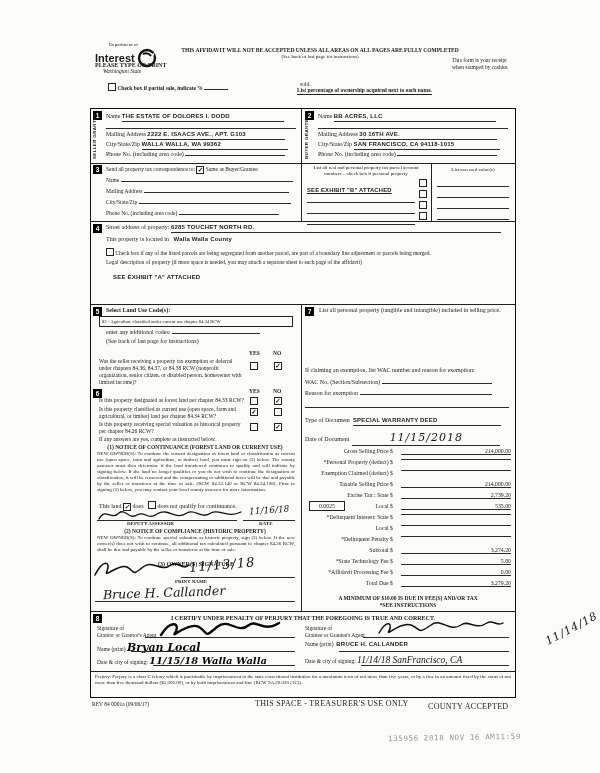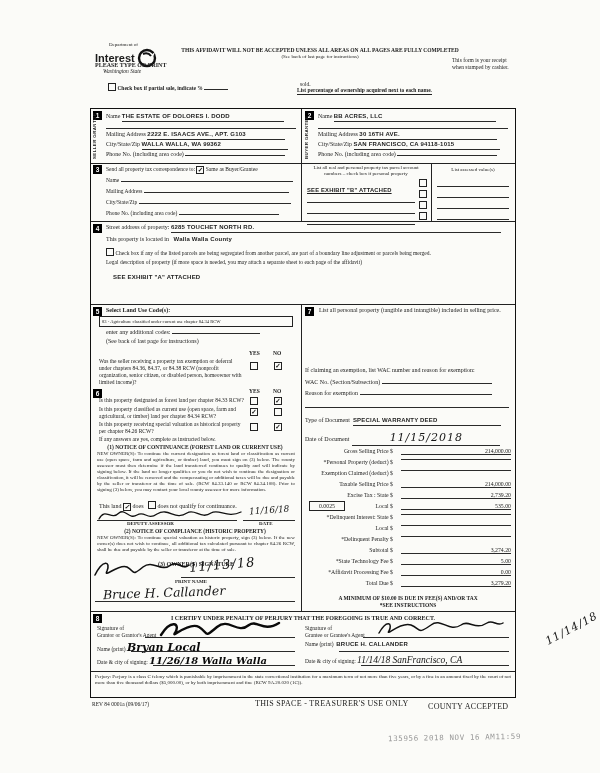--- a/index.html
+++ b/index.html
@@ -340,21 +340,21 @@
     </svg>
   </div>
   <div class="line" style="left:54px;top:528px;width:150px;"></div>
   <div class="abs t55" style="left:6px;top:532px;white-space:nowrap;">
     <span>Name (print)</span>
     <span class="marker" style="font-size:11px;">Bryan Local</span>
   </div>
   <div class="line" style="left:40px;top:542px;width:164px;"></div>
   <div class="abs t55" style="left:6px;top:546px;white-space:nowrap;">
     <span>Date &amp; city of signing:</span>
-    <span class="marker" style="font-size:10px;">11/26/18   Walla Walla</span>
+    <span class="marker" style="font-size:10px;">11/15/18   Walla Walla</span>
   </div>
   <div class="line" style="left:62px;top:556px;width:142px;"></div>
 
   <div class="abs t55" style="left:214px;top:516px;width:70px;">
     <span>Signature of</span><br>
     <span>Grantee or Grantee's Agent</span>
   </div>
   <div class="abs" style="left:284px;top:506px;">
     <svg width="130" height="24" viewBox="0 0 130 24">
       <path d="M4,18 C12,4 18,8 14,16 C10,22 26,6 36,10 C46,14 42,20 56,10 C66,2 74,18 86,10 C94,4 100,16 112,8 C118,4 122,12 128,8" fill="none" stroke="#111" stroke-width="1.5" stroke-linecap="round"></path>

